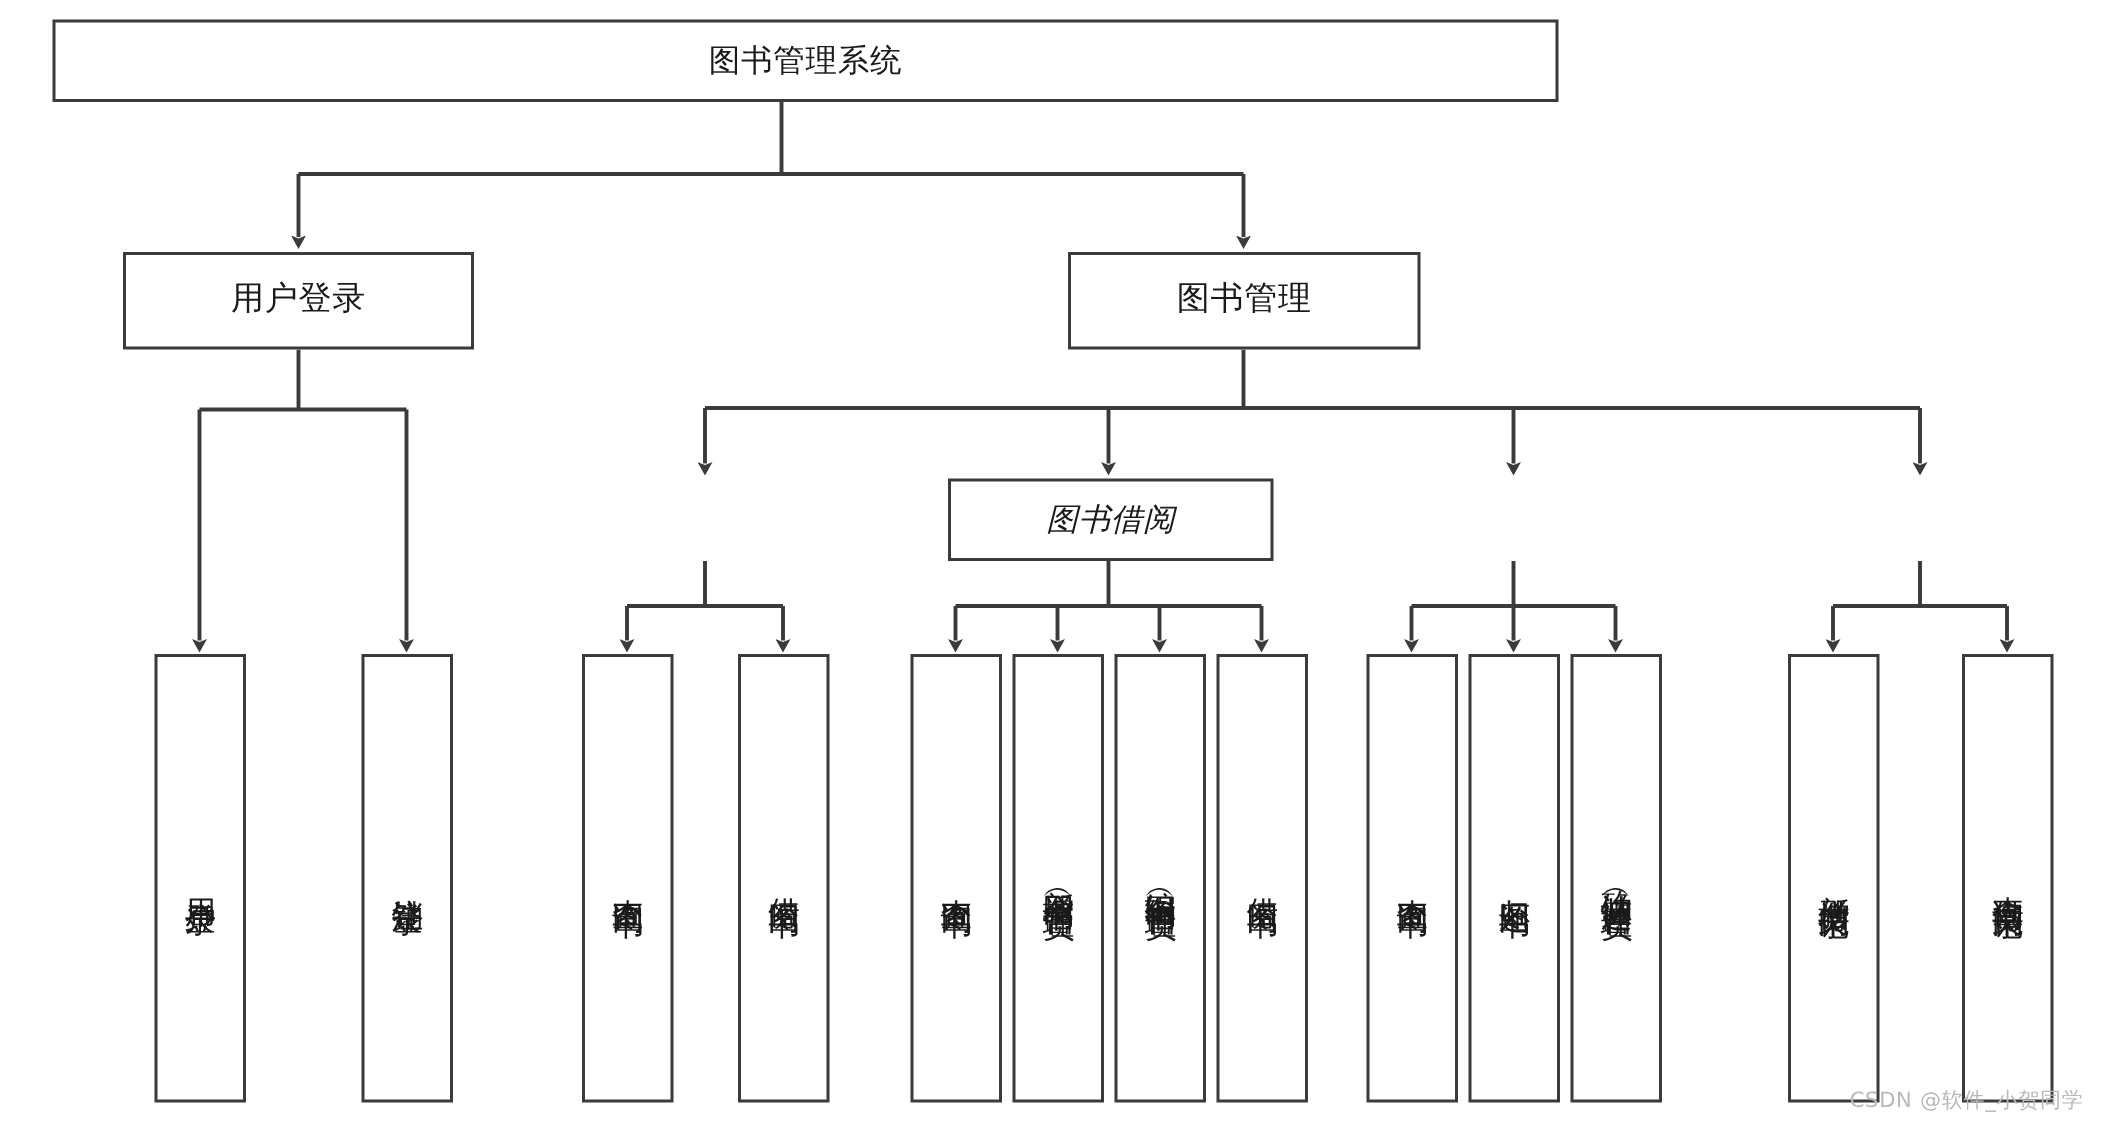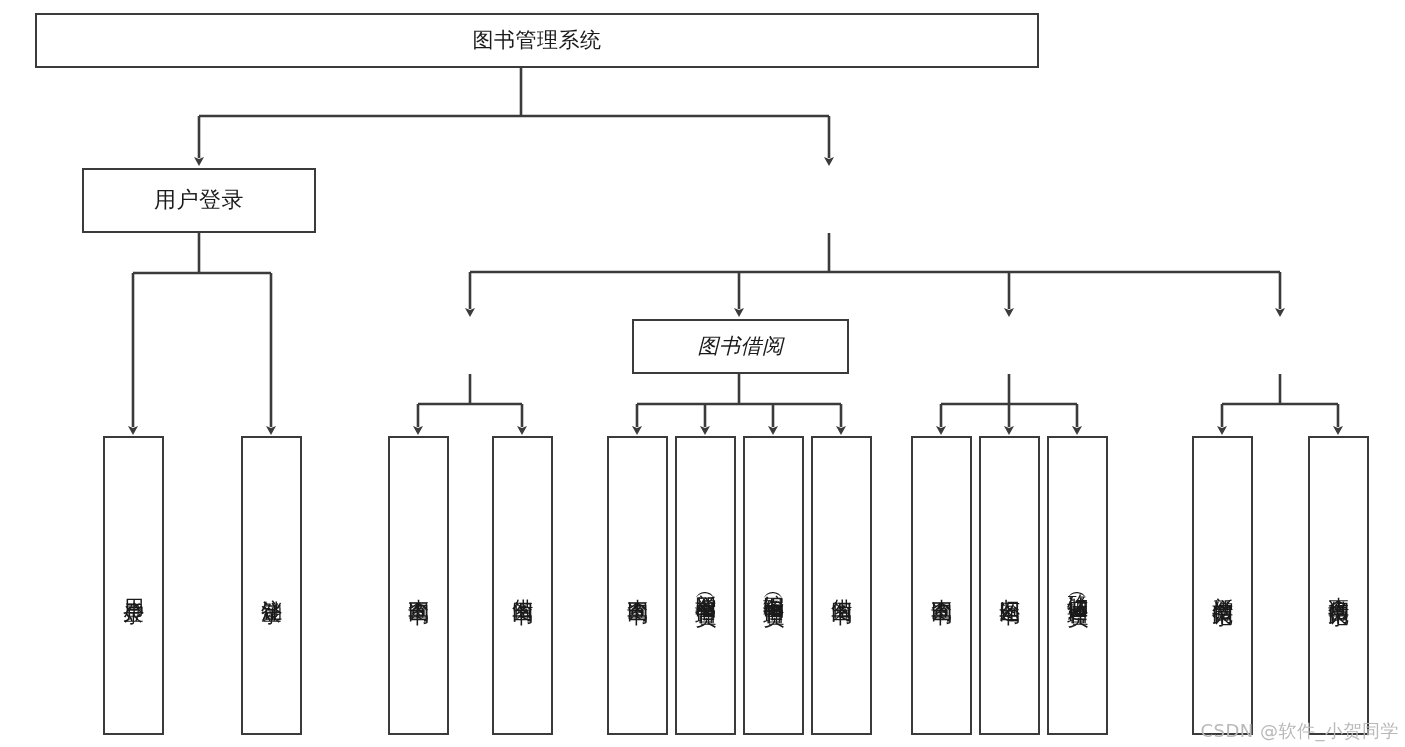--- a/index.html
+++ b/index.html
@@ -44,23 +44,23 @@
     writing-mode: vertical-rl;
     text-orientation: upright;
     font-size: 21px;
     line-height: 1.35;
     letter-spacing: 2px;
     white-space: nowrap;
   }
   .level1 .node-label-h { font-size: 22px; }
   .watermark {
     position: absolute;
-    right: 6px;
+    right: 16px;
     bottom: 4px;
-    font-size: 18px;
+    font-size: 14px;
     color: #b9b9b9;
     letter-spacing: 0.5px;
     white-space: nowrap;
     pointer-events: none;
   }
 </style>
 </head>
 <body>
 
 <div id="diagram-root">
@@ -115,20 +115,23 @@
     </g>
   </svg>
 
   <div class="node-box level0" style="left:19px; top:13px; width:1004px; height:55px;margin-left:16px;">
     <span class="node-label-h">图书管理系统</span>
   </div>
 
   <div class="node-box level1" style="left:82px; top:168px; width:234px; height:65px;">
     <span class="node-label-h">用户登录</span>
   </div>
+  <div class="node-box level1" style="left:712px; top:168px; width:235px; height:65px;">
+    <span class="node-label-h">图书管理</span>
+  </div>
 
   <div class="node-box level2" style="left:632px; top:319px; width:217px; height:55px;font-style:italic;">
     <span class="node-label-h">图书借阅</span>
   </div>
 
   <div class="node-box leaf" style="left:103px; top:436px; width:61px; height:299px;">
     <span class="node-label-v">用户登录</span>
   </div>
   <div class="node-box leaf" style="left:241px; top:436px; width:61px; height:299px;">
     <span class="node-label-v">注销登录</span>

